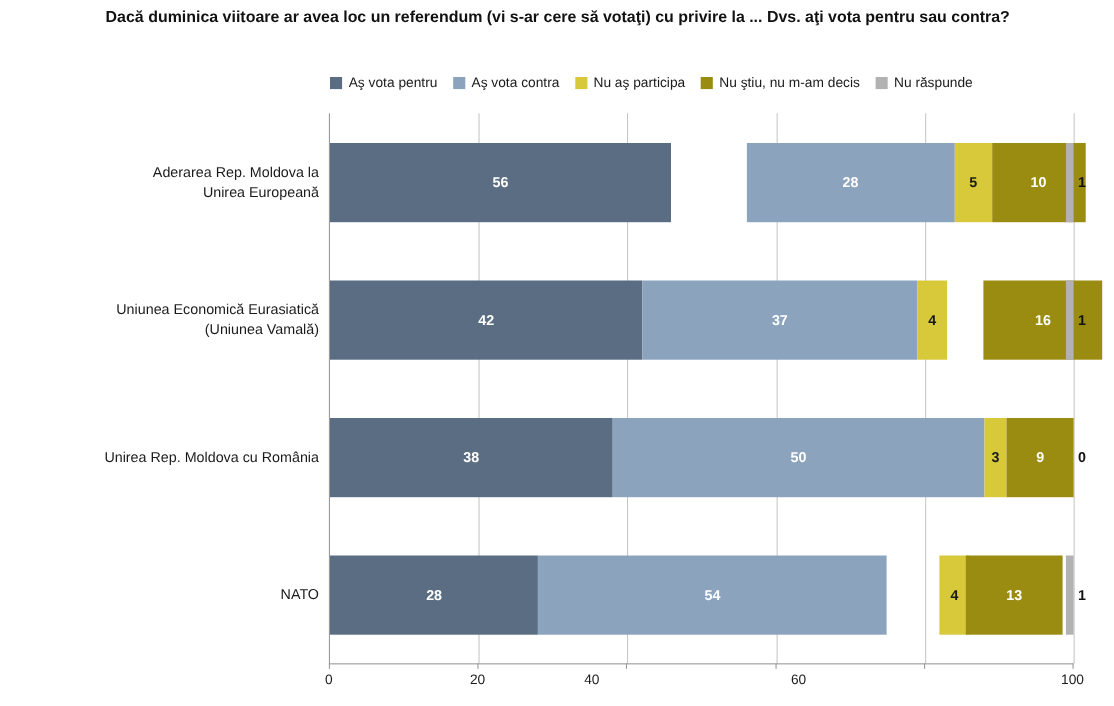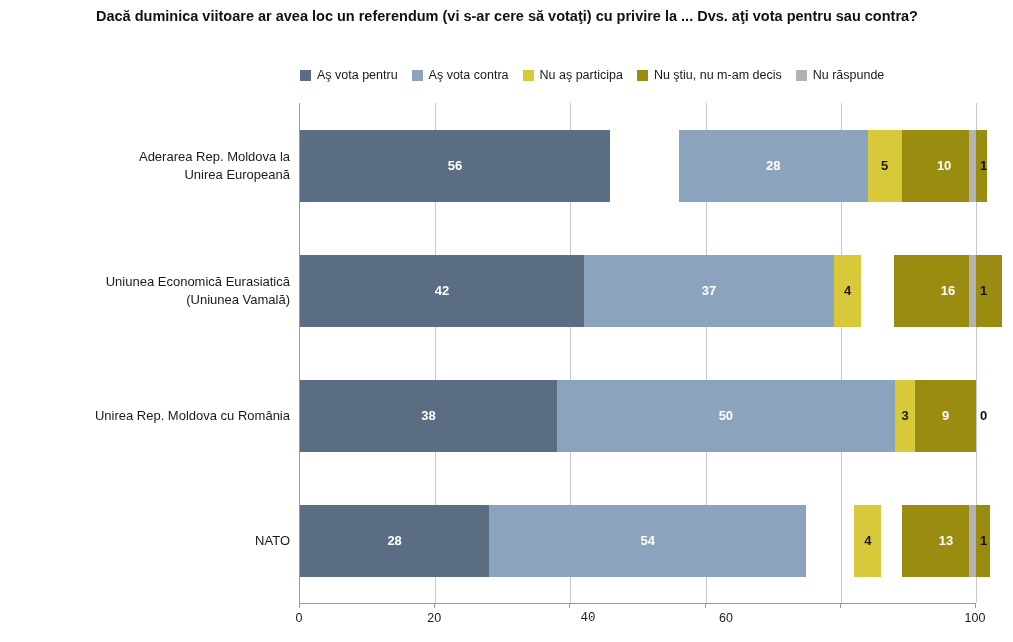--- a/index.html
+++ b/index.html
@@ -236,35 +236,35 @@
         <div class="seg" style="left: 256.88px; width: 338px; background: rgb(139, 163, 189);">50</div>
         <div class="seg dark-text" style="left: 594.88px; width: 20.28px; background: rgb(216, 201, 58);">3</div>
         <div class="seg" style="left: 615.16px; width: 60.84px; background: rgb(154, 140, 16);">9</div>
         <div class="seg" style="left: 676px; width: 0px; background: rgb(178, 178, 178);"></div>
         <div class="outside-label" style="left: 676px;">0</div>
       </div>
       <div class="bar-row" style="top: 401.5px;">
         <div class="seg" style="left: 0px; width: 189.28px; background: rgb(91, 109, 130);">28</div>
         <div class="seg" style="left: 189.28px; width: 317px; background: rgb(139, 163, 189);">54</div>
         <div class="seg dark-text" style="left: 554.32px; width: 27.04px; background: rgb(216, 201, 58);">4</div>
-        <div class="seg" style="left: 602px; width: 87.88px; background: rgb(154, 140, 16);">13</div>
+        <div class="seg" style="left: 578px; width: 87.88px; background: rgb(154, 140, 16);">13</div>
         <div class="seg" style="left: 669.24px; width: 6.76px; background: rgb(178, 178, 178);"></div>
         <div class="outside-label" style="left: 676px;">1</div>
       </div>
     </div>
 
   <div class="axis-bottom"></div>
 
   <div class="footer-url">www.imas.md</div>
 
 <div class="tick-mark" style="left: 299px;"></div>
     <div class="tick-label" style="left: 299px;">0</div>
     <div class="tick-mark" style="left: 434.2px;"></div>
     <div class="tick-label" style="left: 434.2px;">20</div>
     <div class="tick-mark" style="left: 569.4px;"></div>
-    <div class="tick-label" style="left: 588px; font-family: Liberation Mono, monospace;">40</div>
+    <div class="tick-label" style="left: 538px;">40</div>
     <div class="tick-mark" style="left: 704.6px;"></div>
     <div class="tick-label" style="left: 726px;">60</div>
     <div class="tick-mark" style="left: 839.8px;"></div>
     <div class="tick-label" style="left: 839.8px; margin-top: 44px;">80</div>
     <div class="tick-mark" style="left: 975px;"></div>
     <div class="tick-label" style="left: 975px;">100</div>
   </div>
 
 </body></html>

